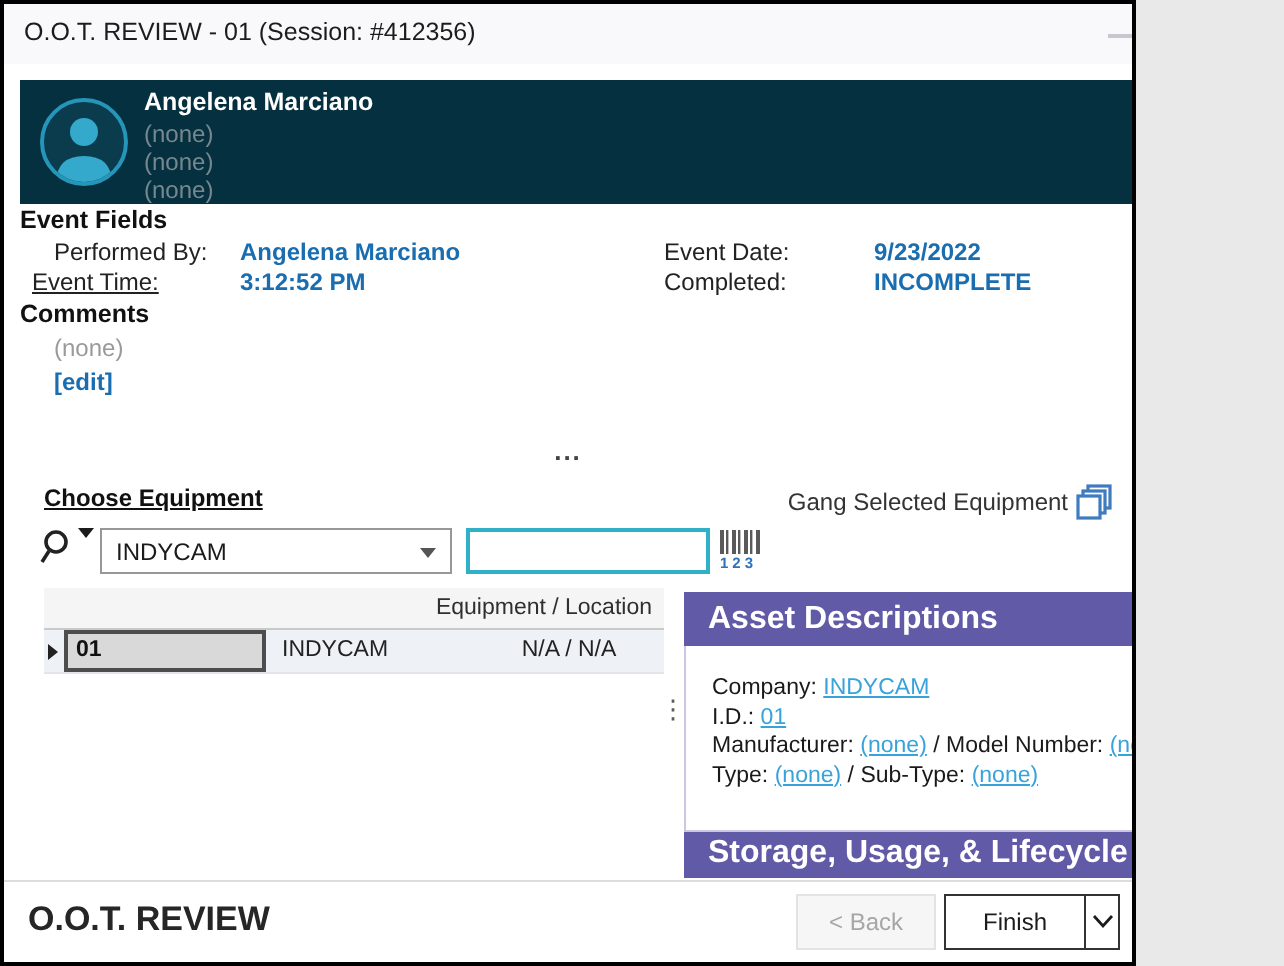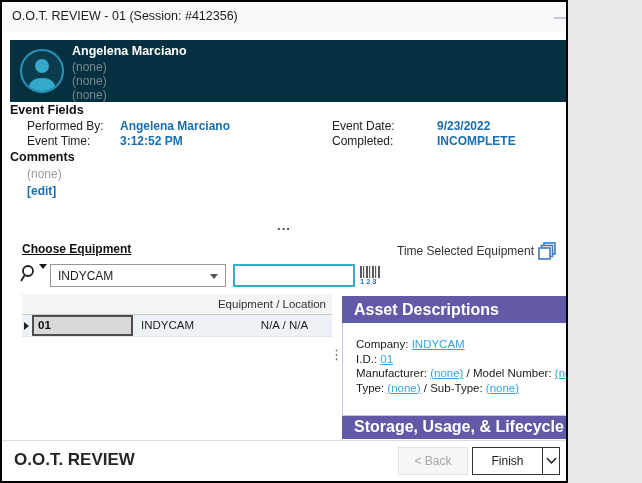--- a/index.html
+++ b/index.html
@@ -199,33 +199,33 @@
     <div class="p-line l0">(none)</div>
     <div class="p-line l1">(none)</div>
     <div class="p-line l2">(none)</div>
   </div>
 
   <div class="sec-heading" style="left:8px; top:101px;">Event Fields</div>
   <div class="fld-label" style="left:25px; top:117px;">Performed By:</div>
   <div class="fld-value" style="left:118px; top:117px;">Angelena Marciano</div>
   <div class="fld-label" style="left:330px; top:117px;">Event Date:</div>
   <div class="fld-value" style="left:435px; top:117px;">9/23/2022</div>
-  <div class="fld-label" style="left:25px; top:132px;">Event Time:</div>
+  <div class="fld-label" style="left:14px; top:132px;text-decoration:underline;">Event Time:</div>
   <div class="fld-value" style="left:118px; top:132px;">3:12:52 PM</div>
   <div class="fld-label" style="left:330px; top:132px;">Completed:</div>
   <div class="fld-value" style="left:435px; top:132px;">INCOMPLETE</div>
 
   <div class="sec-heading" style="left:8px; top:148px;">Comments</div>
   <div class="muted" style="left:25px; top:165px;">(none)</div>
   <div class="edit-link" style="left:25px; top:182px;">[edit]</div>
 
   <div class="grip">...</div>
 
   <div class="choose-heading">Choose Equipment</div>
-  <div class="gang-label">Time Selected Equipment</div>
+  <div class="gang-label">Gang Selected Equipment</div>
   <div class="gang-icon">
     <svg width="19" height="19" viewBox="0 0 19 19">
       <rect x="6" y="1" width="11" height="11" fill="none" stroke="#3f7bbf" stroke-width="1.6"></rect>
       <rect x="3.5" y="3.5" width="11" height="11" fill="#ffffff" stroke="#3f7bbf" stroke-width="1.6"></rect>
       <rect x="1" y="6" width="11" height="11" fill="#ffffff" stroke="#3f7bbf" stroke-width="1.6"></rect>
     </svg>
   </div>
 
   <div class="search-scope">
     <svg width="18" height="19" viewBox="0 0 18 19">

